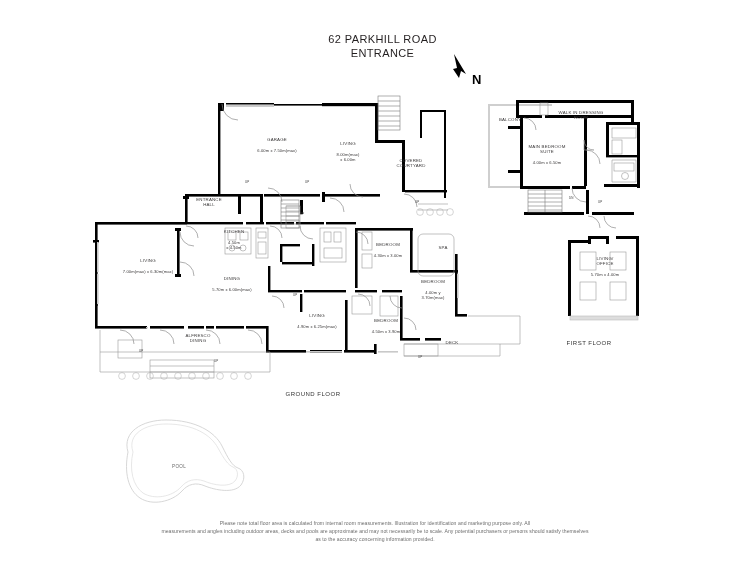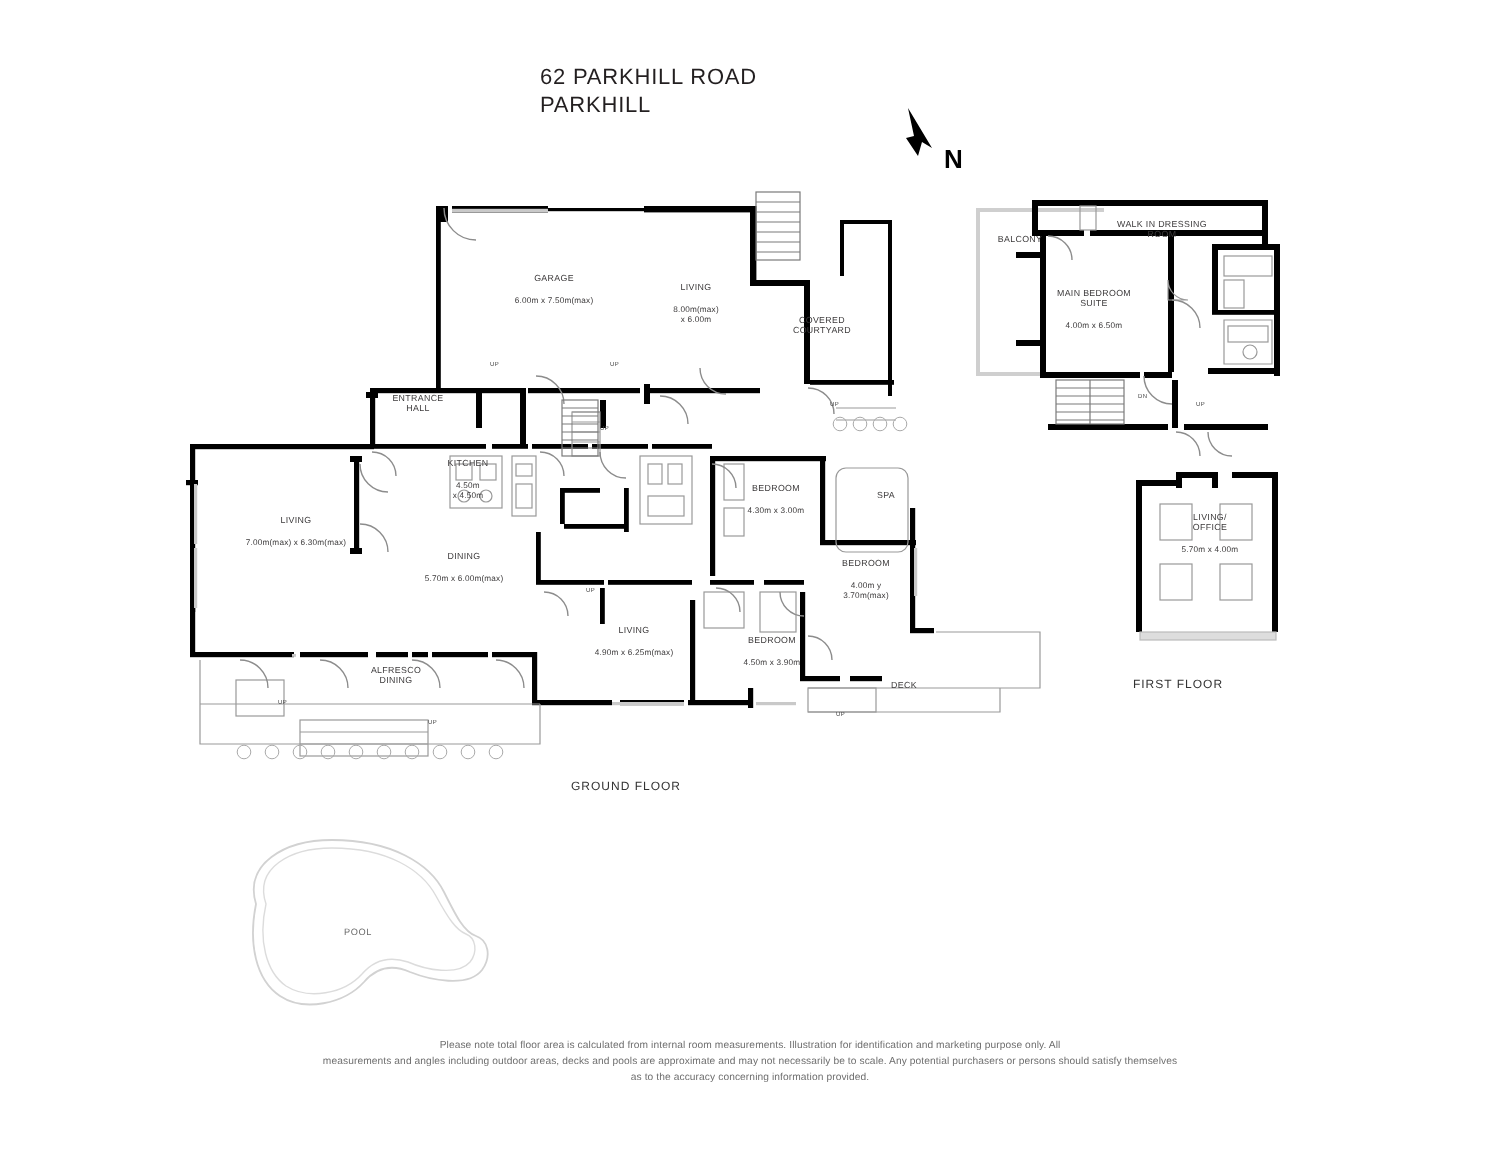--- a/index.html
+++ b/index.html
@@ -23,20 +23,21 @@
     height: 579px;
     background: #ffffff;
   }
 
   
   .title-block {
     position: absolute;
     left: 270px;
     top: 32px;
     width: 225px;
+    text-align: center;
     line-height: 14px;
   }
   .title-line {
     font-size: 11px;
     letter-spacing: 0.4px;
     color: #231f20;
     display: block;
   }
 
   
@@ -124,21 +125,21 @@
     letter-spacing: 0.2px;
   }
 </style>
 </head>
 <body>
 
 <div id="sheet">
 
   <div class="title-block">
     <span class="title-line">62 PARKHILL ROAD</span>
-    <span class="title-line">PARKHILL</span>
+    <span class="title-line">ENTRANCE</span>
   </div>
 
   <div class="north">
     <svg width="48" height="38" viewBox="0 0 48 38">
       <path d="M6 2 L18 22 L13 19 L11 26 L5 17 L9 16 Z" fill="#000"></path>
     </svg>
     <span class="north-letter">N</span>
   </div>
 
   <svg class="plan-svg" width="749" height="579" viewBox="0 0 749 579">

